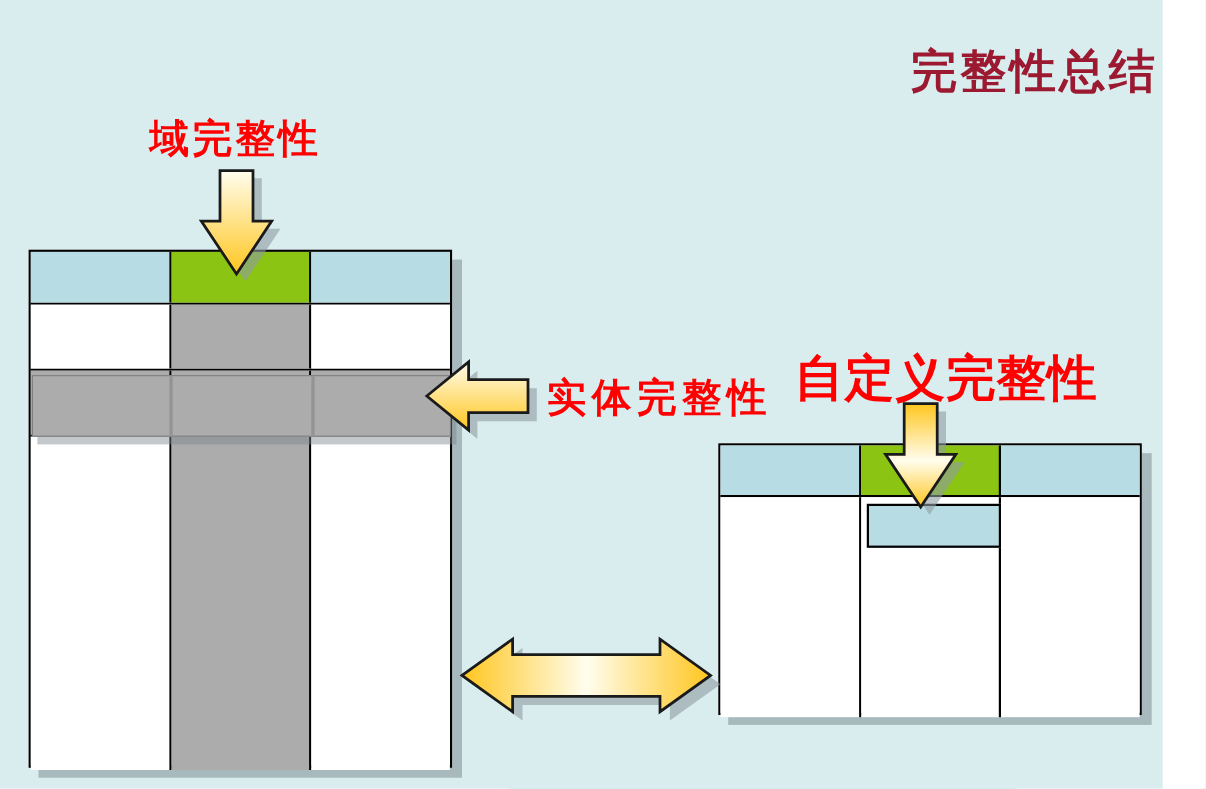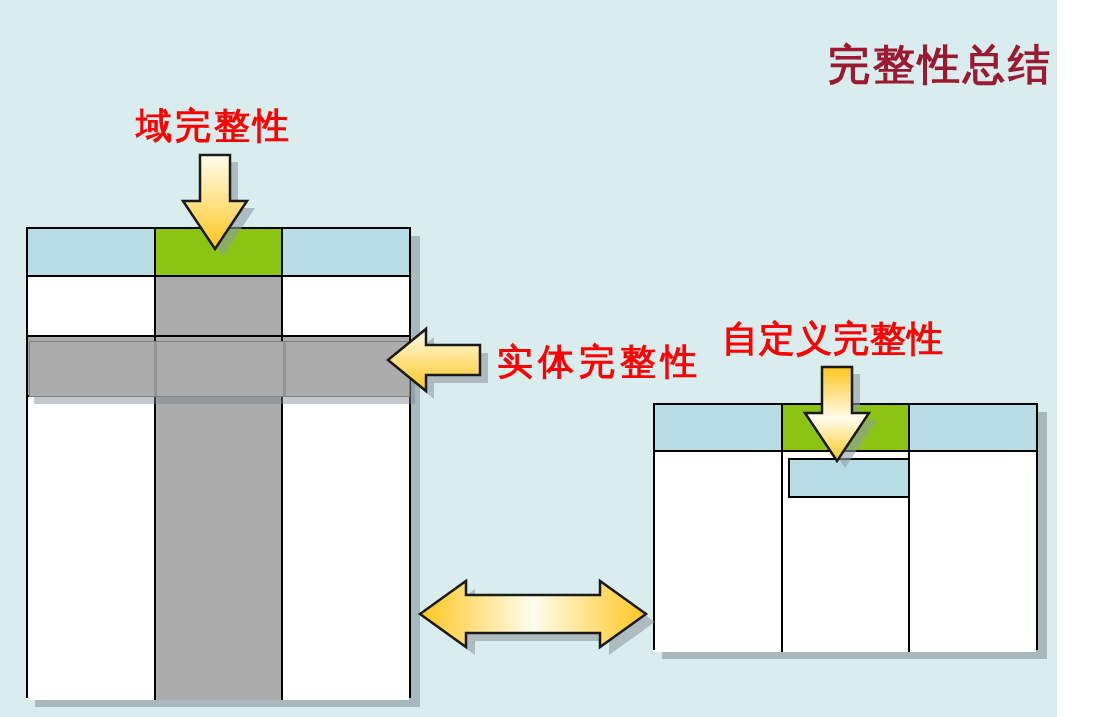--- a/index.html
+++ b/index.html
@@ -20,21 +20,21 @@
     color:var(--title-red,#9C1A31);
     line-height:1;white-space:nowrap;
   }
   .red-label{
     position:absolute;
     font-weight:bold;line-height:1;white-space:nowrap;
     color:var(--label-red,#FF0000);
   }
   .lbl-domain{left:136px;top:108px;font-size:36px;letter-spacing:3px;}
   .lbl-entity{left:497px;top:344px;font-size:36px;letter-spacing:5px;}
-  .lbl-userdef{left:722px;top:321px;font-size:36px;letter-spacing:1px;text-align:center;}
+  .lbl-userdef{left:722px;top:321px;font-size:45px;letter-spacing:1px;text-align:center;}
   .lbl-referential{left:442px;top:661px;font-size:38px;letter-spacing:1px;}
   
   .tbl{
     position:absolute;
     border:2px solid var(--table-border,#000);
     box-sizing:border-box;
     box-shadow:9px 9px 0 rgba(120,134,139,0.50);
     background:#fff;
   }
   .tbl-left{left:26px;top:227px;width:385px;height:471px;}

